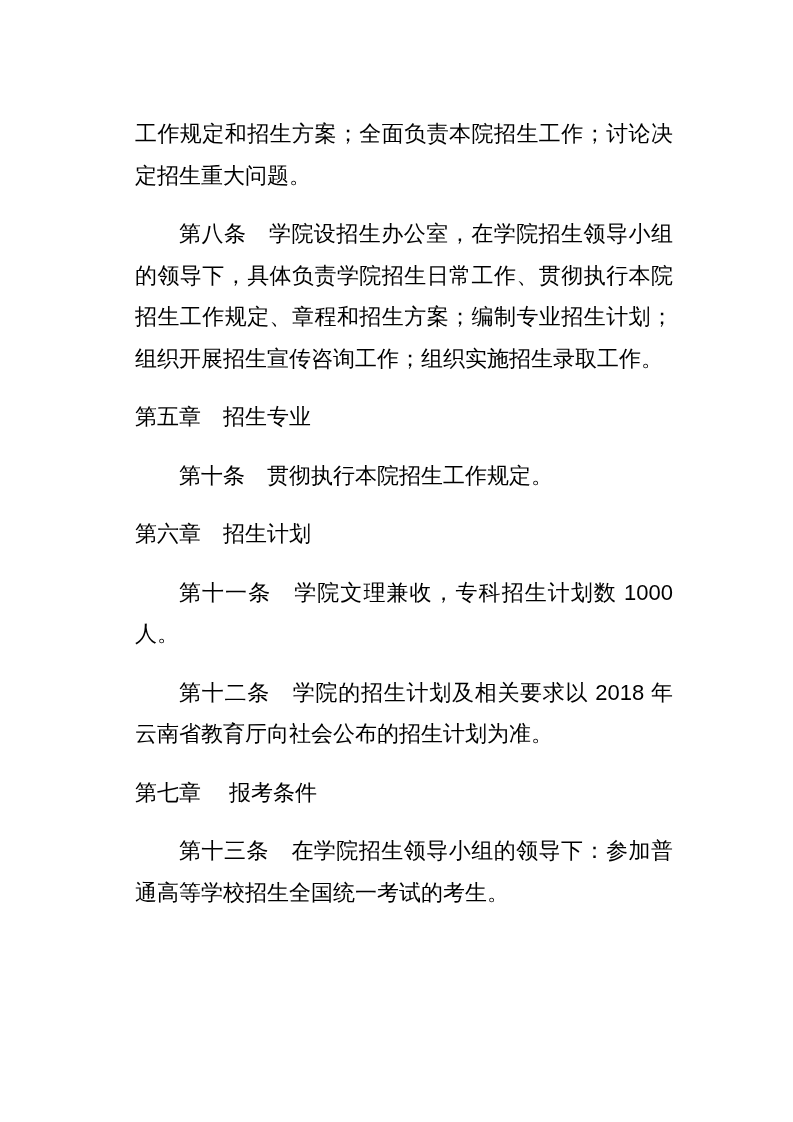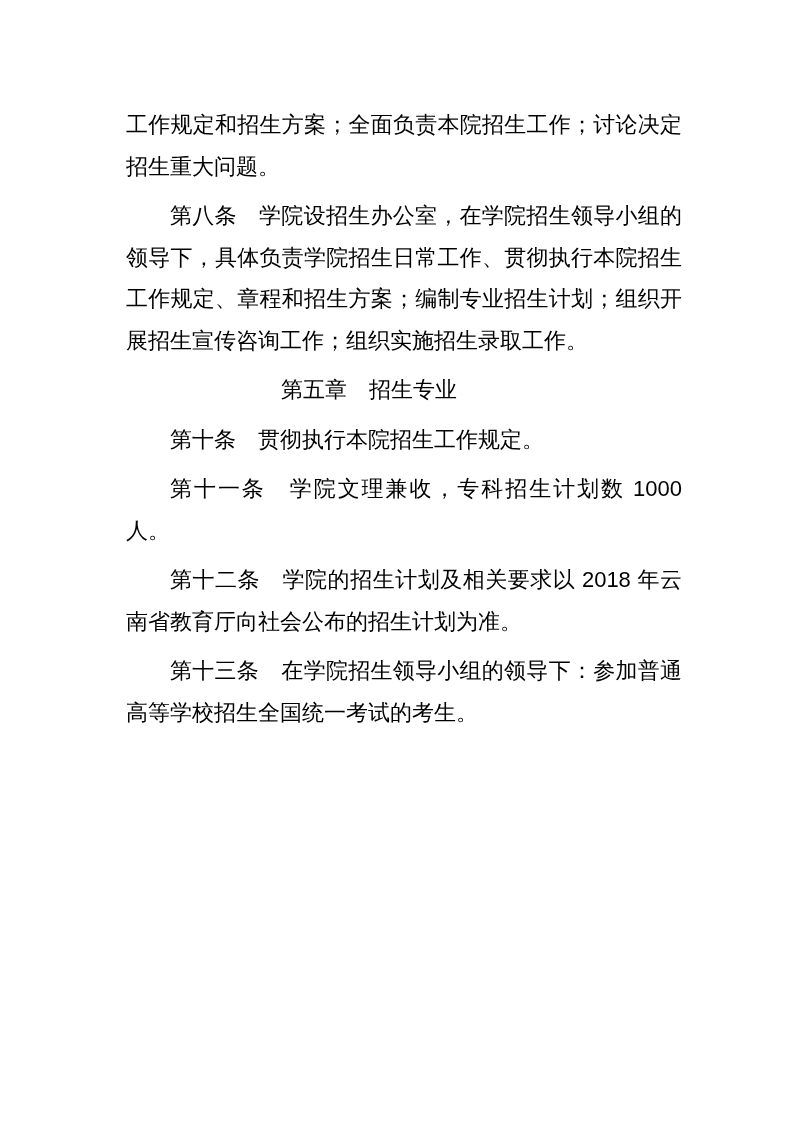--- a/index.html
+++ b/index.html
@@ -21,41 +21,43 @@
     overflow: hidden;
   }
   .content {
     padding: 96px 103px 0 118px;
     font-size: 22px;
     line-height: 41.5px;
     color: #000000;
     letter-spacing: 0;
   }
   p.para {
-    margin: 8px;
+    margin: 17px;
     padding: 0;
     text-align: justify;
     text-justify: inter-ideograph;
     word-break: break-all;
   }
   p.para.indent {
     text-indent: 2em;
   }
   p.para.heading {
-    text-align: center;
+    text-align: left;
     text-indent: 0;
     padding-right: 70px;
   }
 </style>
 </head>
 <body>
 
 <div class="page">
   <div class="content">
       <p class="para body">工作规定和招生方案；全面负责本院招生工作；讨论决定招生重大问题。</p>
       <p class="para body indent">第八条　学院设招生办公室，在学院招生领导小组的领导下，具体负责学院招生日常工作、贯彻执行本院招生工作规定、章程和招生方案；编制专业招生计划；组织开展招生宣传咨询工作；组织实施招生录取工作。</p>
       <p class="para heading">第五章　招生专业</p>
       <p class="para body indent">第十条　贯彻执行本院招生工作规定。</p>
+      <p class="para heading">第六章　招生计划</p>
       <p class="para body indent">第十一条　学院文理兼收，专科招生计划数 1000 人。</p>
       <p class="para body indent">第十二条　学院的招生计划及相关要求以 2018 年云南省教育厅向社会公布的招生计划为准。</p>
+      <p class="para heading">第七章　 报考条件</p>
       <p class="para body indent">第十三条　在学院招生领导小组的领导下：参加普通高等学校招生全国统一考试的考生。</p>
     </div>
 </div>
 
 </body></html>

